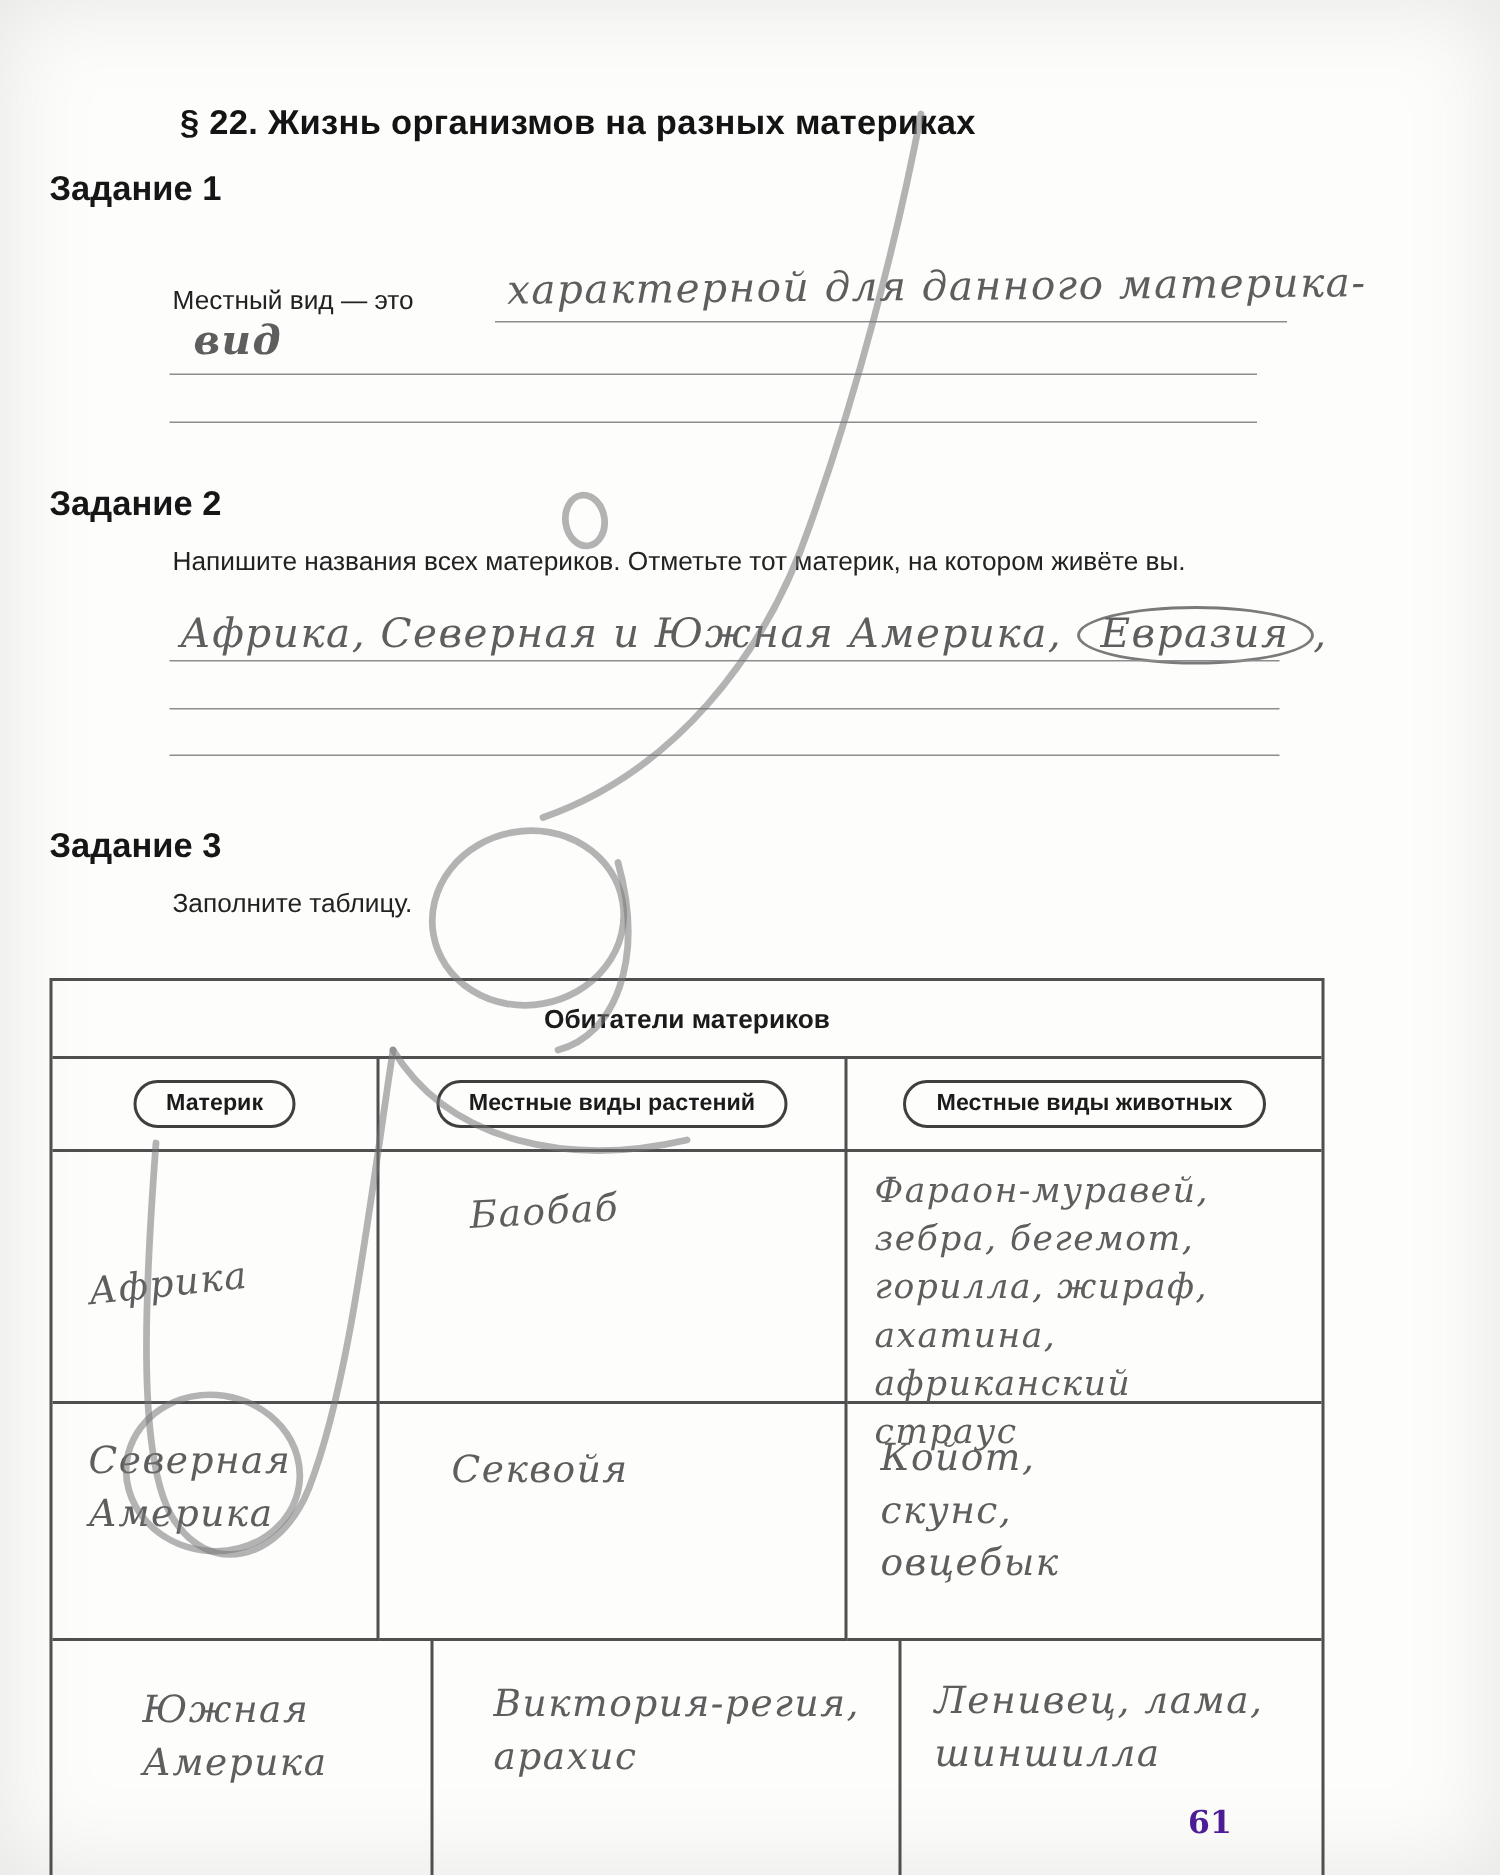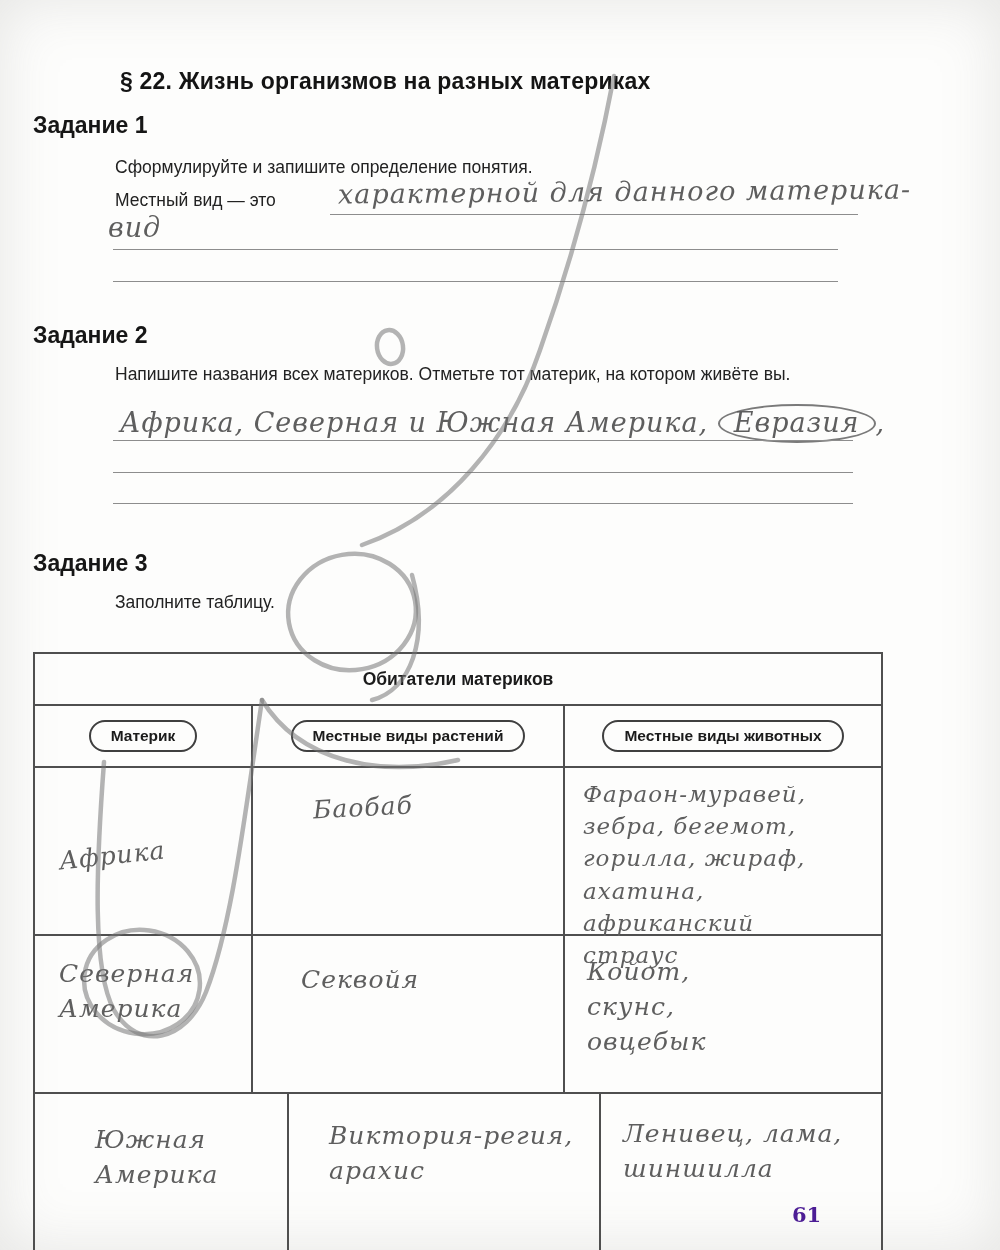--- a/index.html
+++ b/index.html
@@ -94,27 +94,26 @@
   }
 </style>
 </head>
 <body>
 
 <div class="page">
 
   <div class="page-title">§ 22. Жизнь организмов на разных материках</div>
 
   <div class="task-heading" style="top:112px;">Задание 1</div>
-  <div class="instr" style="top:155px; width:560px;">Сформулируйте и запишите определение понятия.</div>
   <div class="prompt" style="top:190px;">Местный вид — это</div>
 
   <div class="hw" style="left:338px; top:176px; transform:rotate(-0.5deg);">характерной для данного материка-</div>
   <div class="rule" style="left:330px; top:214px; width:528px;"></div>
 
-  <div class="hw" style="left:108px; top:212px;">вид</div>
+  <div class="hw" style="left:129px; top:212px;font-weight:bold;">вид</div>
   <div class="rule" style="left:113px; top:249px; width:725px;"></div>
   <div class="rule" style="left:113px; top:281px; width:725px;"></div>
 
   <div class="task-heading" style="top:322px;">Задание 2</div>
   <div class="instr" style="top:362px; width:760px;">Напишите названия всех материков. Отметьте тот материк, на котором живёте вы.</div>
 
   <div class="hw" style="left:120px; top:404px;">
     <span>Африка, Северная и Южная Америка,</span>
     <span class="circled">Евразия</span><span>,</span>
   </div>

